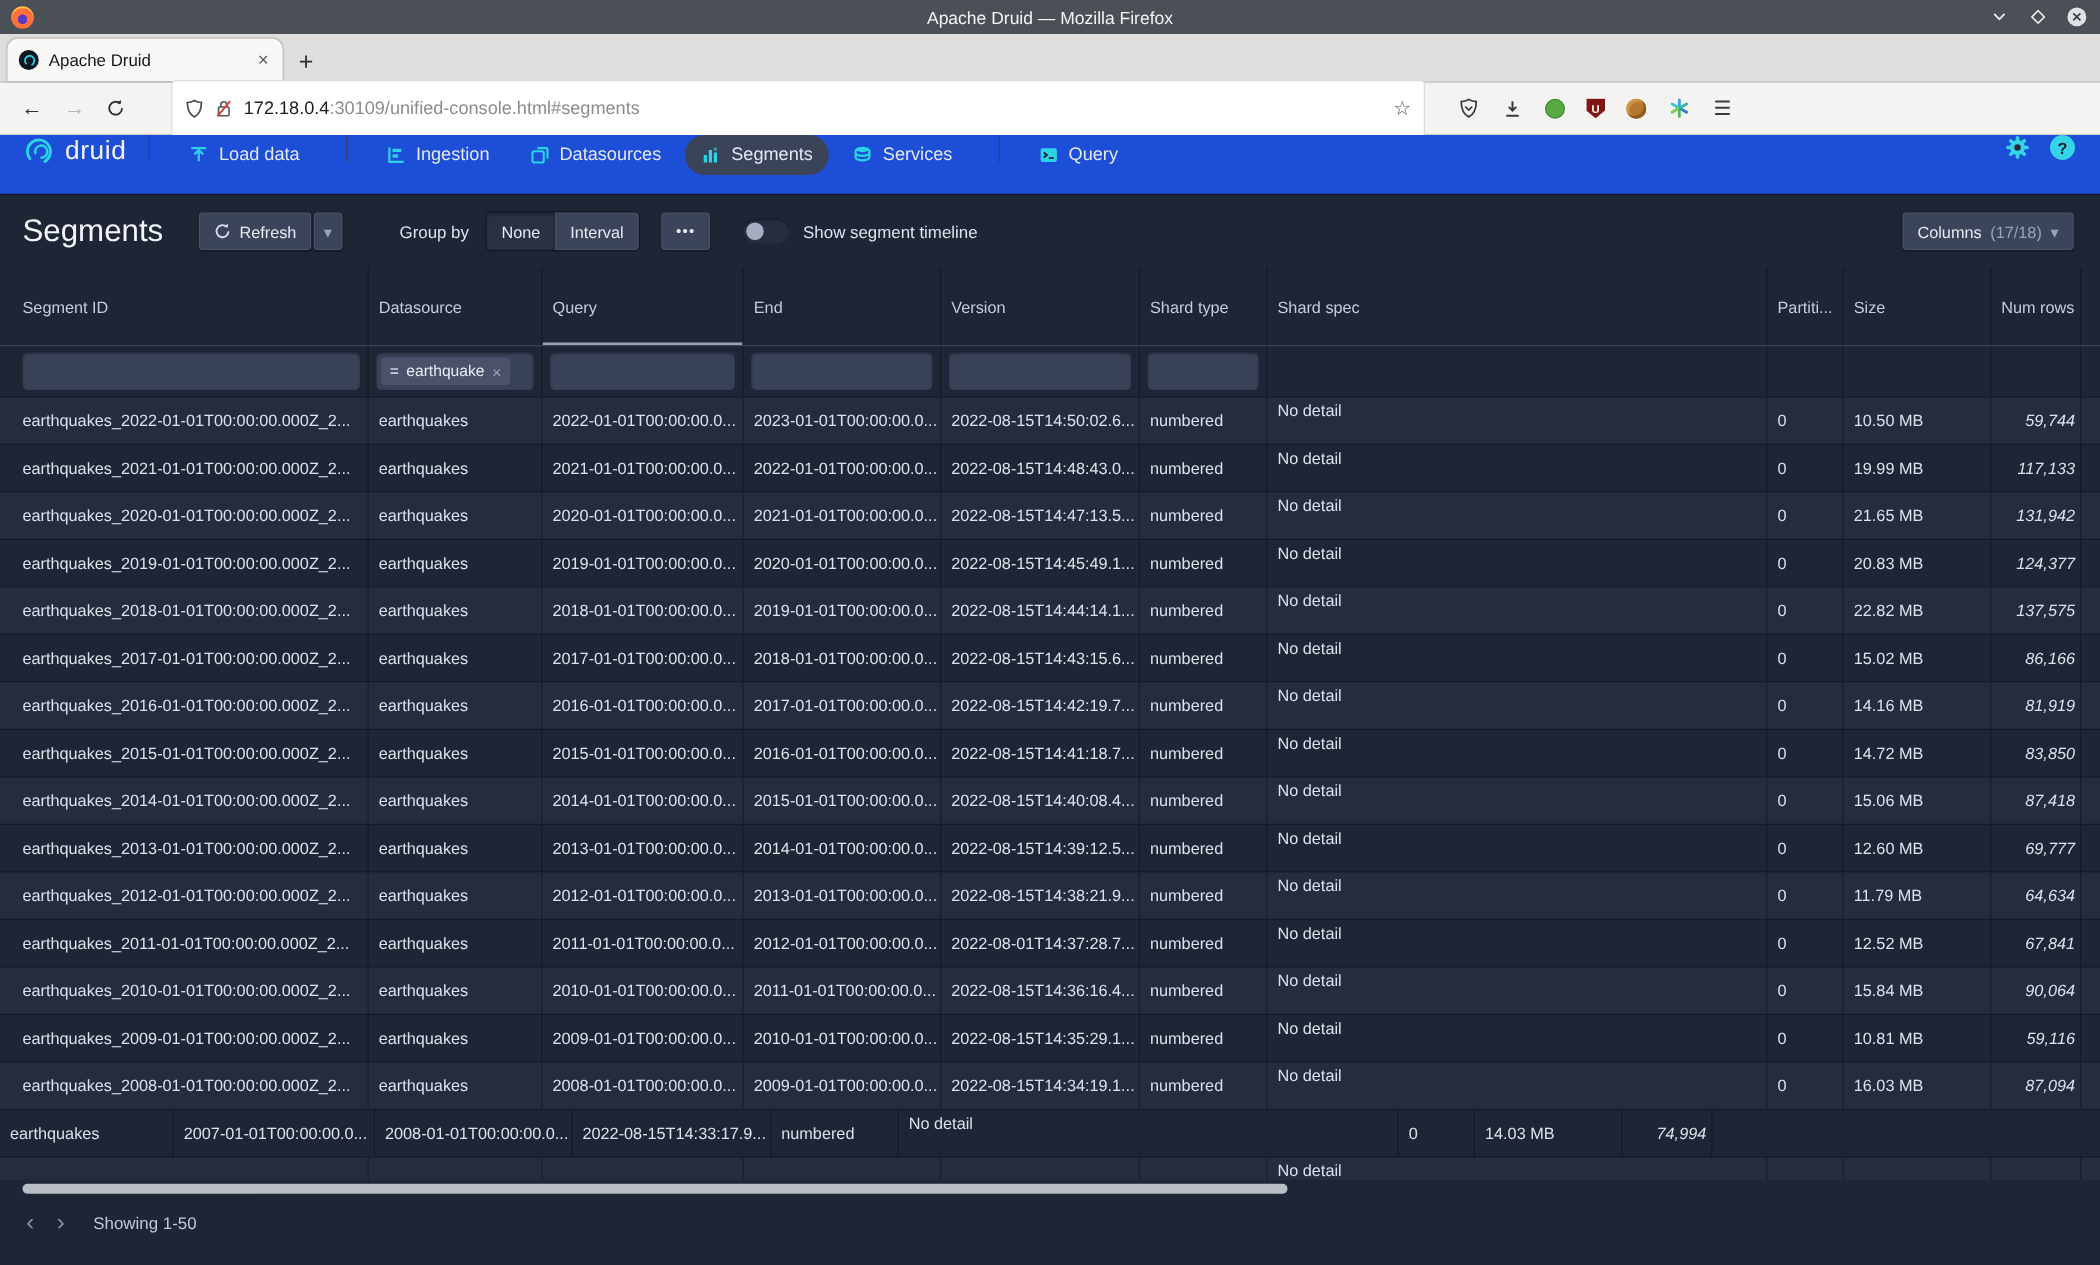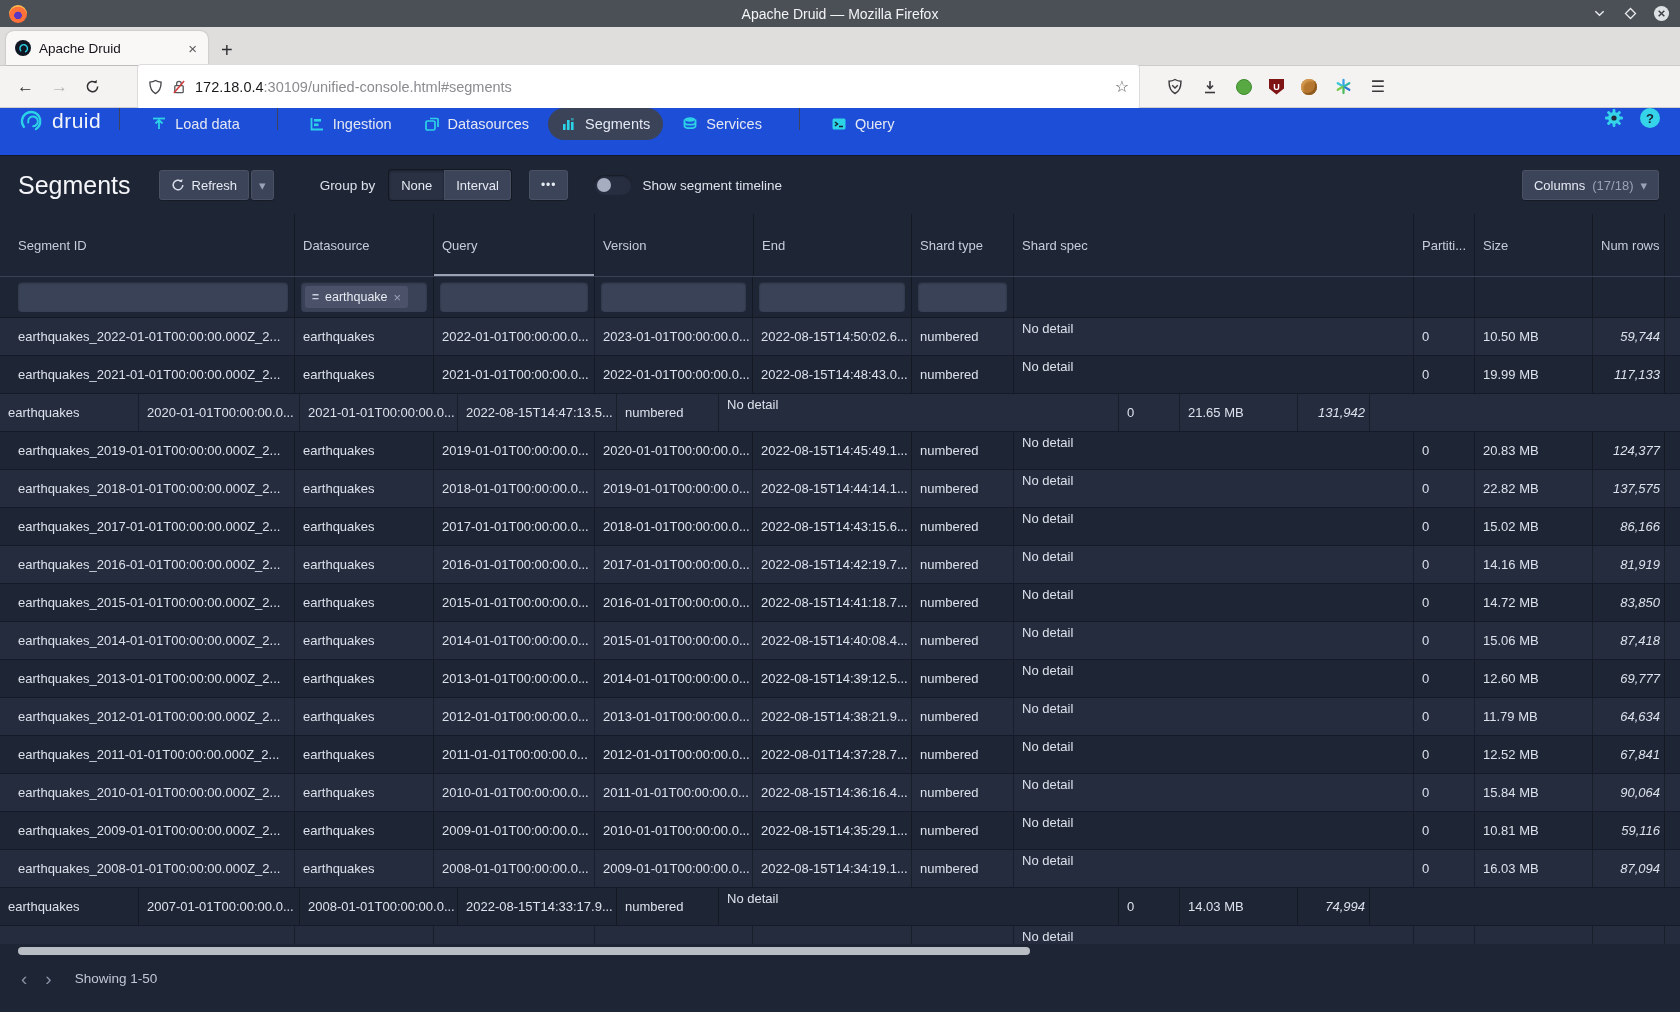--- a/index.html
+++ b/index.html
@@ -11,21 +11,21 @@
   
   .titlebar { height:27px; background:#4B5056; display:flex; align-items:center; position:relative; flex:none; }
   .ff-logo { width:18px; height:18px; border-radius:50%; margin-left:9px;
     background:radial-gradient(circle at 50% 58%, #5a38c4 0 26%, #ff7139 30% 62%, #ffbd4f 66% 100%); }
   .win-title { position:absolute; left:0; right:0; text-align:center; color:#F2F4F6; font-size:14px; }
   .win-controls { margin-left:auto; display:flex; align-items:center; gap:13px; padding-right:10px; z-index:2; }
   .win-btn { width:18px; height:18px; display:flex; align-items:center; justify-content:center; }
 
   
   .tabbar { height:39px; background:#DFDEDD; display:flex; align-items:flex-end; flex:none; border-bottom:1px solid #CCCBCA; }
-  .tab { width:202px; height:34px; margin-left:6px; background:#F9F8F7; border-radius:8px 8px 0 0;
+  .tab { width:220px; height:34px; margin-left:6px; background:#F9F8F7; border-radius:8px 8px 0 0;
     display:flex; align-items:center; padding:0 9px; box-shadow:0 0 2px rgba(0,0,0,.25); }
   .tab-favicon { width:16px; height:16px; border-radius:50%; background:#101723; display:flex; align-items:center; justify-content:center; flex:none; }
   .tab-title { font-size:13.5px; color:#15141A; margin-left:8px; flex:1; white-space:nowrap; overflow:hidden; }
   .tab-close { color:#5B5B5F; font-size:15px; padding:0 2px; }
   .newtab-btn { color:#2F2F33; font-size:20px; font-weight:400; margin:0 0 5px 13px; line-height:20px; }
 
   
   .toolbar { height:42px; background:#F4F3F2; display:flex; align-items:center; flex:none; border-bottom:1px solid #CFCECD; }
   .nav-arrow { font-size:17px; color:#2F2F31; margin-left:17px; }
   .nav-arrow.disabled { color:#B7B6B5; }
@@ -329,22 +329,22 @@
         <span class="count">(17/18)</span>
         <span class="caret">▾</span>
       </div>
     </div>
 
     <div class="table">
       <div class="thead">
         <div class="th c0">Segment ID</div>
         <div class="th c1">Datasource</div>
         <div class="th c2 sorted">Query</div>
+        <div class="th c3">End</div>
         <div class="th c4">Version</div>
-        <div class="th c3">End</div>
         <div class="th c5">Shard type</div>
         <div class="th c6">Shard spec</div>
         <div class="th c7">Partiti...</div>
         <div class="th c8">Size</div>
         <div class="th c9">Num rows</div>
         <div class="th cfill"></div>
       </div>
 
       <div class="tfilter">
         <div class="fc c0">
@@ -399,20 +399,21 @@
     <div class="td c3">2022-01-01T00:00:00.0...</div>
     <div class="td c4">2022-08-15T14:48:43.0...</div>
     <div class="td c5">numbered</div>
     <div class="td c6 top">No detail</div>
     <div class="td c7">0</div>
     <div class="td c8">19.99 MB</div>
     <div class="td c9 num">117,133</div>
     <div class="td cfill"></div>
   </div>
           <div class="tr">
+    <div class="td c0">earthquakes_2020-01-01T00:00:00.000Z_2...</div>
     <div class="td c1">earthquakes</div>
     <div class="td c2">2020-01-01T00:00:00.0...</div>
     <div class="td c3">2021-01-01T00:00:00.0...</div>
     <div class="td c4">2022-08-15T14:47:13.5...</div>
     <div class="td c5">numbered</div>
     <div class="td c6 top">No detail</div>
     <div class="td c7">0</div>
     <div class="td c8">21.65 MB</div>
     <div class="td c9 num">131,942</div>
     <div class="td cfill"></div>

